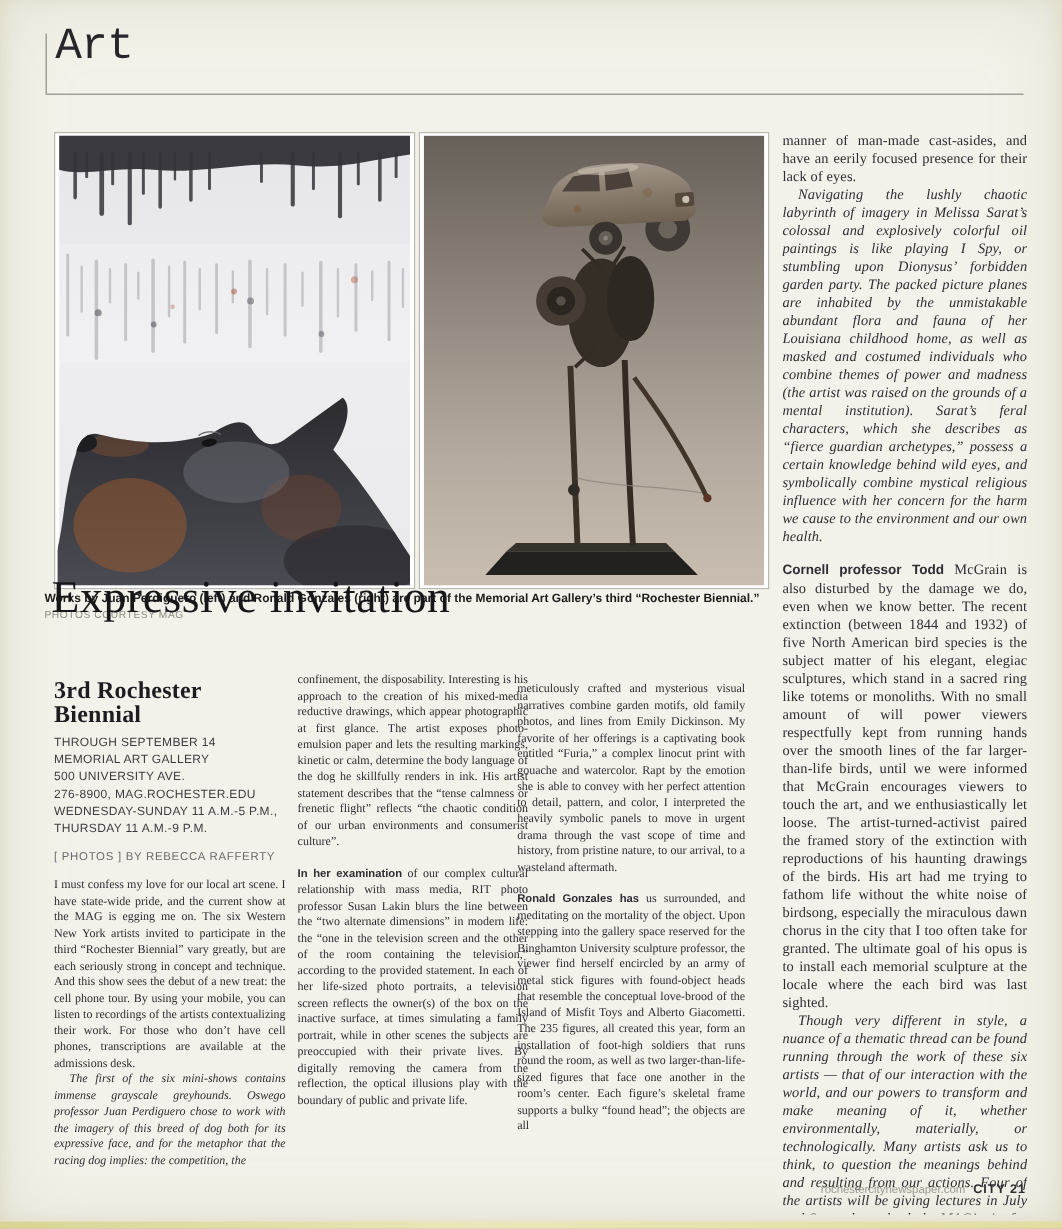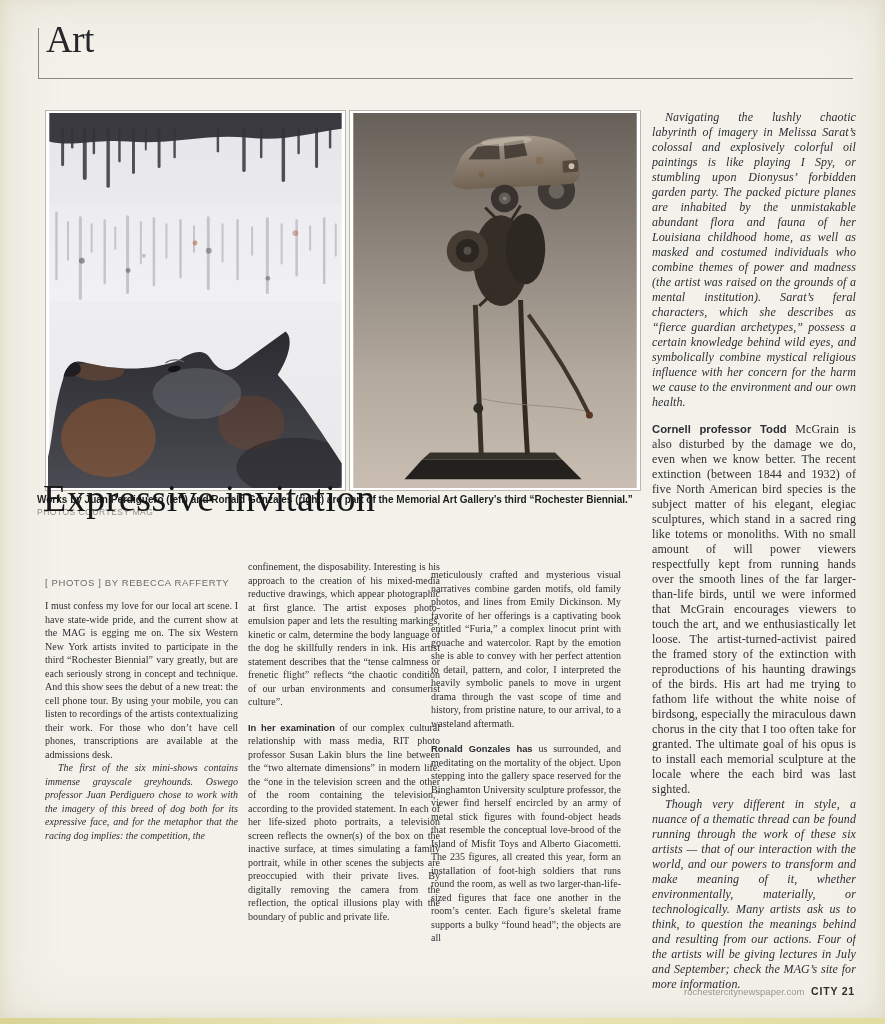--- a/index.html
+++ b/index.html
@@ -9,21 +9,21 @@
     box-shadow: inset 0 0 60px rgba(170,160,125,.22), inset 0 -4px 14px rgba(190,180,120,.25);
     overflow:hidden;
     font-family:"Liberation Serif", serif;
     color:#2e2d33;
   }
   .bottom-edge { position:absolute; left:0; bottom:0; width:100%; height:6px;
     background:linear-gradient(90deg,#d9d494,#ece6ba 45%,#e2dca0); }
 
   
   .section-label { position:absolute; left:46px; top:18px;
-    font-family:Liberation Serif, serif; font-size:37px; font-weight:500;
+    font-family:Liberation Mono, monospace; font-size:37px; font-weight:500;
     letter-spacing:-0.5px; color:#27262a; }
   .vrule { position:absolute; left:38px; top:28px; width:1px; height:50px; background:#8a8a85; }
   .hrule { position:absolute; left:38px; top:78px; width:815px; height:1px; background:#8a8a85; }
 
   
   .photo { position:absolute; top:110px; height:381px; background:#fff;
     border:1px solid #b9b7ae; box-sizing:border-box; padding:2px; }
   .photo svg { display:block; }
   .photo-left  { left:45px;  width:301px; }
   .photo-right { left:349px; width:292px; }
@@ -216,37 +216,47 @@
 
   <div class="photo-caption">
     <span>Works by Juan Perdiguero (left) and Ronald Gonzales (right) are part of the Memorial Art Gallery’s third “Rochester Biennial.”</span>
     <span class="credit">PHOTOS COURTESY MAG</span>
   </div>
 
   <h1 class="headline">Expressive invitation</h1>
 
   <div class="col col1 bodytext">
     <div class="infobox">
+      <h2 class="ib-title">3rd Rochester Biennial</h2>
+      <div class="ib-details">
+        <div>THROUGH SEPTEMBER 14</div>
+        <div>MEMORIAL ART GALLERY</div>
+        <div>500 UNIVERSITY AVE.</div>
+        <div>276-8900, MAG.ROCHESTER.EDU</div>
+        <div>WEDNESDAY-SUNDAY 11 A.M.-5 P.M.,</div>
+        <div>THURSDAY 11 A.M.-9 P.M.</div>
+      </div>
       <div class="byline">[ PHOTOS ] BY REBECCA RAFFERTY</div>
     </div>
     <p class="para"><span>I must confess my love for our local art scene. I have state-wide pride, and the current show at the MAG is egging me on. The six Western New York artists invited to participate in the third “Rochester Biennial” vary greatly, but are each seriously strong in concept and technique. And this show sees the debut of a new treat: the cell phone tour. By using your mobile, you can listen to recordings of the artists contextualizing their work. For those who don’t have cell phones, transcriptions are available at the admissions desk.</span></p>
     <p class="para indent"><span>The first of the six mini-shows contains immense grayscale greyhounds. Oswego professor Juan Perdiguero chose to work with the imagery of this breed of dog both for its expressive face, and for the metaphor that the racing dog implies: the competition, the</span></p>
   </div>
 
   <div class="col col2 bodytext">
     <p class="para"><span>confinement, the disposability. Interesting is his approach to the creation of his mixed-media reductive drawings, which appear photographic at first glance. The artist exposes photo-emulsion paper and lets the resulting markings, kinetic or calm, determine the body language of the dog he skillfully renders in ink. His artist statement describes that the “tense calmness or frenetic flight” reflects “the chaotic condition of our urban environments and consumerist culture”.</span></p>
     <p class="para spaced"><span class="lead">In her examination</span><span> of our complex cultural relationship with mass media, RIT photo professor Susan Lakin blurs the line between the “two alternate dimensions” in modern life: the “one in the television screen and the other of the room containing the television,” according to the provided statement. In each of her life-sized photo portraits, a television screen reflects the owner(s) of the box on the inactive surface, at times simulating a family portrait, while in other scenes the subjects are preoccupied with their private lives. By digitally removing the camera from the reflection, the optical illusions play with the boundary of public and private life.</span></p>
   </div>
 
   <div class="col col3 bodytext">
     <p class="para"><span>meticulously crafted and mysterious visual narratives combine garden motifs, old family photos, and lines from Emily Dickinson. My favorite of her offerings is a captivating book entitled “Furia,” a complex linocut print with gouache and watercolor. Rapt by the emotion she is able to convey with her perfect attention to detail, pattern, and color, I interpreted the heavily symbolic panels to move in urgent drama through the vast scope of time and history, from pristine nature, to our arrival, to a wasteland aftermath.</span></p>
     <p class="para spaced"><span class="lead">Ronald Gonzales has</span><span> us surrounded, and meditating on the mortality of the object. Upon stepping into the gallery space reserved for the Binghamton University sculpture professor, the viewer find herself encircled by an army of metal stick figures with found-object heads that resemble the conceptual love-brood of the Island of Misfit Toys and Alberto Giacometti. The 235 figures, all created this year, form an installation of foot-high soldiers that runs round the room, as well as two larger-than-life-sized figures that face one another in the room’s center. Each figure’s skeletal frame supports a bulky “found head”; the objects are all</span></p>
   </div>
 
   <div class="col col4 bodytext">
+    <p class="para"><span>manner of man-made cast-asides, and have an eerily focused presence for their lack of eyes.</span></p>
     <p class="para indent"><span>Navigating the lushly chaotic labyrinth of imagery in Melissa Sarat’s colossal and explosively colorful oil paintings is like playing I Spy, or stumbling upon Dionysus’ forbidden garden party. The packed picture planes are inhabited by the unmistakable abundant flora and fauna of her Louisiana childhood home, as well as masked and costumed individuals who combine themes of power and madness (the artist was raised on the grounds of a mental institution). Sarat’s feral characters, which she describes as “fierce guardian archetypes,” possess a certain knowledge behind wild eyes, and symbolically combine mystical religious influence with her concern for the harm we cause to the environment and our own health.</span></p>
     <p class="para spaced"><span class="lead">Cornell professor Todd</span><span> McGrain is also disturbed by the damage we do, even when we know better. The recent extinction (between 1844 and 1932) of five North American bird species is the subject matter of his elegant, elegiac sculptures, which stand in a sacred ring like totems or monoliths. With no small amount of will power viewers respectfully kept from running hands over the smooth lines of the far larger-than-life birds, until we were informed that McGrain encourages viewers to touch the art, and we enthusiastically let loose. The artist-turned-activist paired the framed story of the extinction with reproductions of his haunting drawings of the birds. His art had me trying to fathom life without the white noise of birdsong, especially the miraculous dawn chorus in the city that I too often take for granted. The ultimate goal of his opus is to install each memorial sculpture at the locale where the each bird was last sighted.</span></p>
     <p class="para indent"><span>Though very different in style, a nuance of a thematic thread can be found running through the work of these six artists — that of our interaction with the world, and our powers to transform and make meaning of it, whether environmentally, materially, or technologically. Many artists ask us to think, to question the meanings behind and resulting from our actions. Four of the artists will be giving lectures in July and September; check the MAG’s site for more information.</span></p>
   </div>
 
   <div class="footer">
     <span>rochestercitynewspaper.com</span>
     <span class="pagenum">CITY 21</span>
   </div>
 

